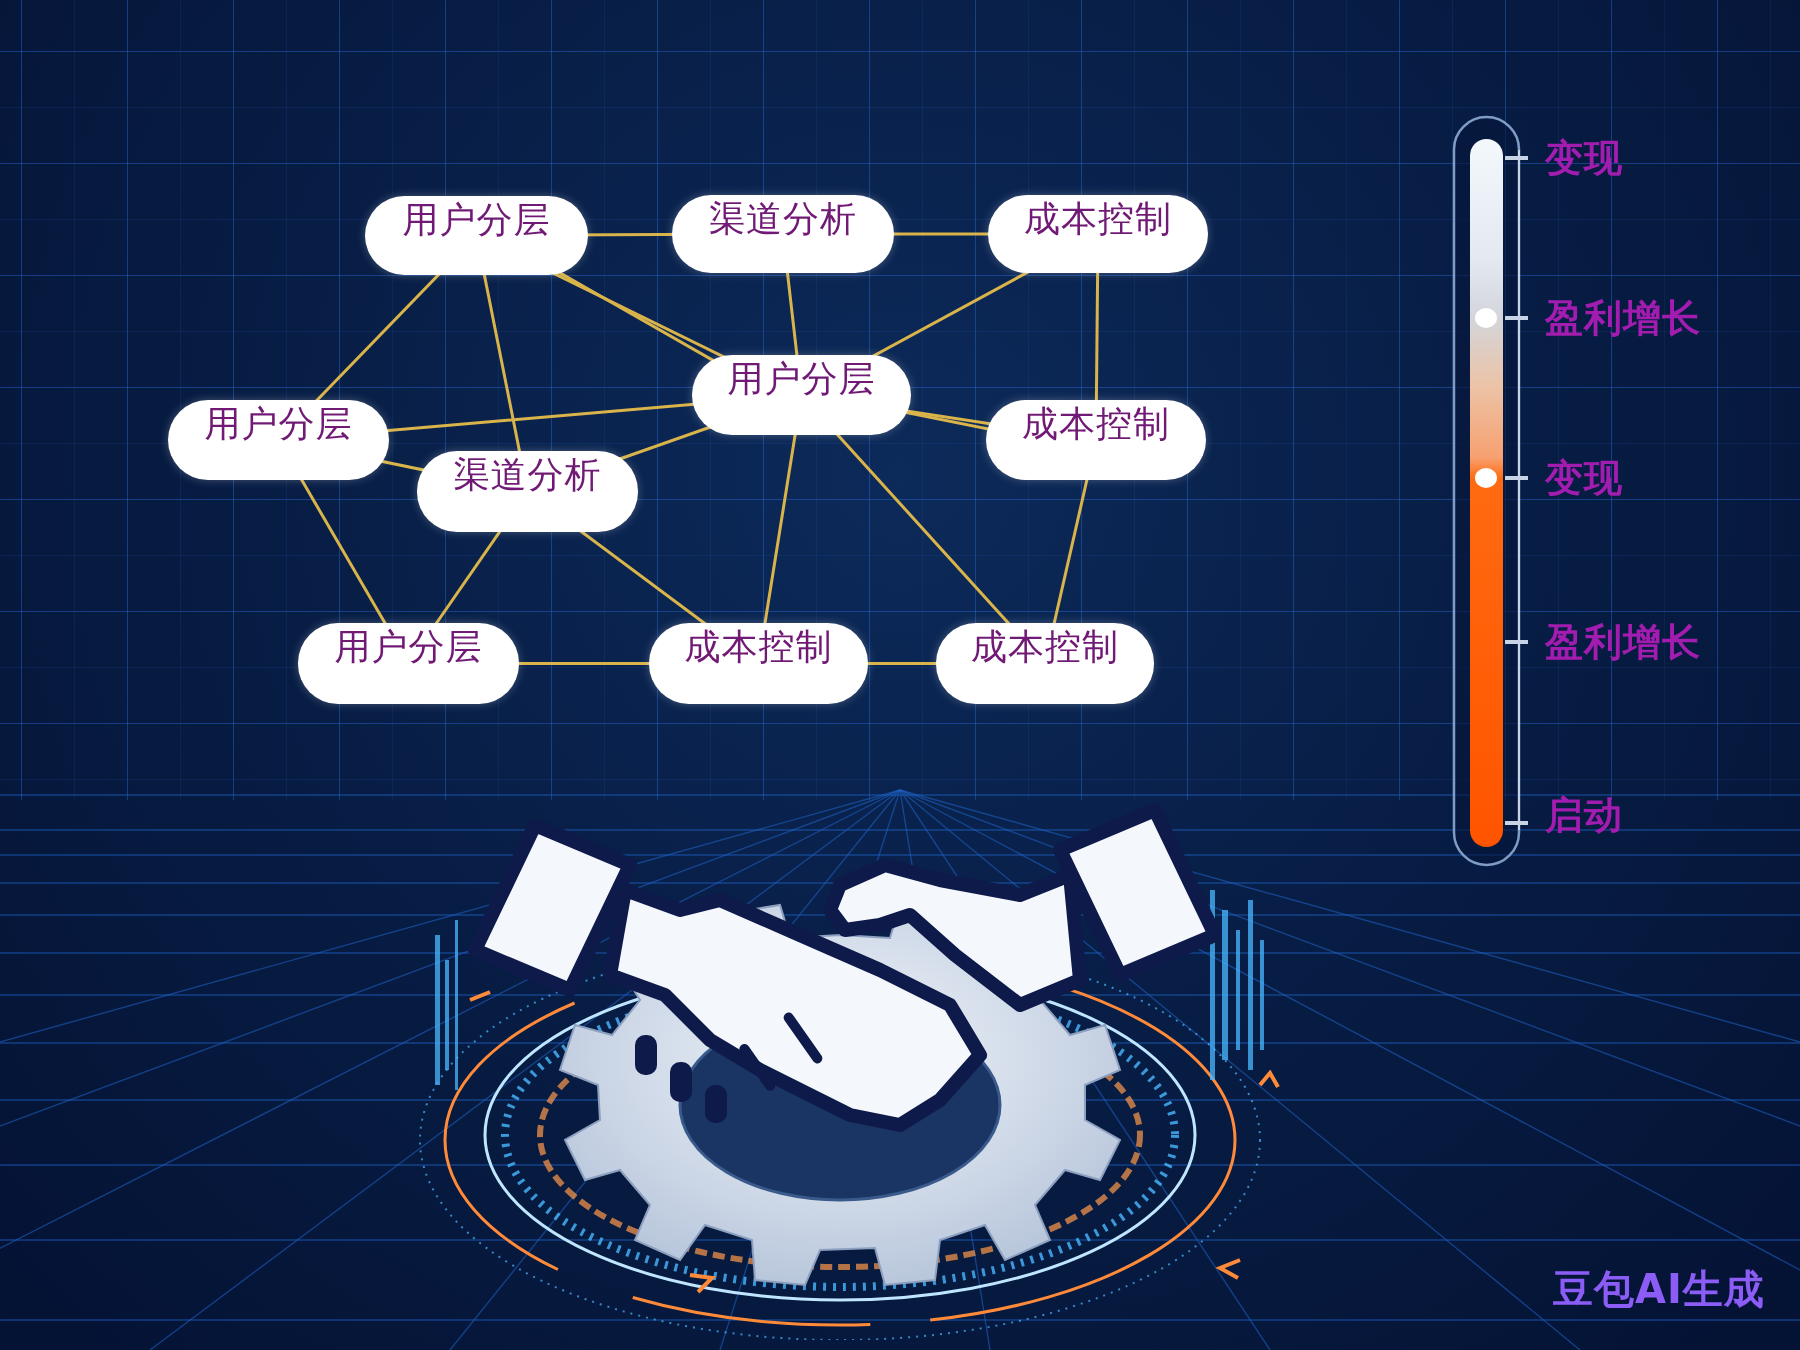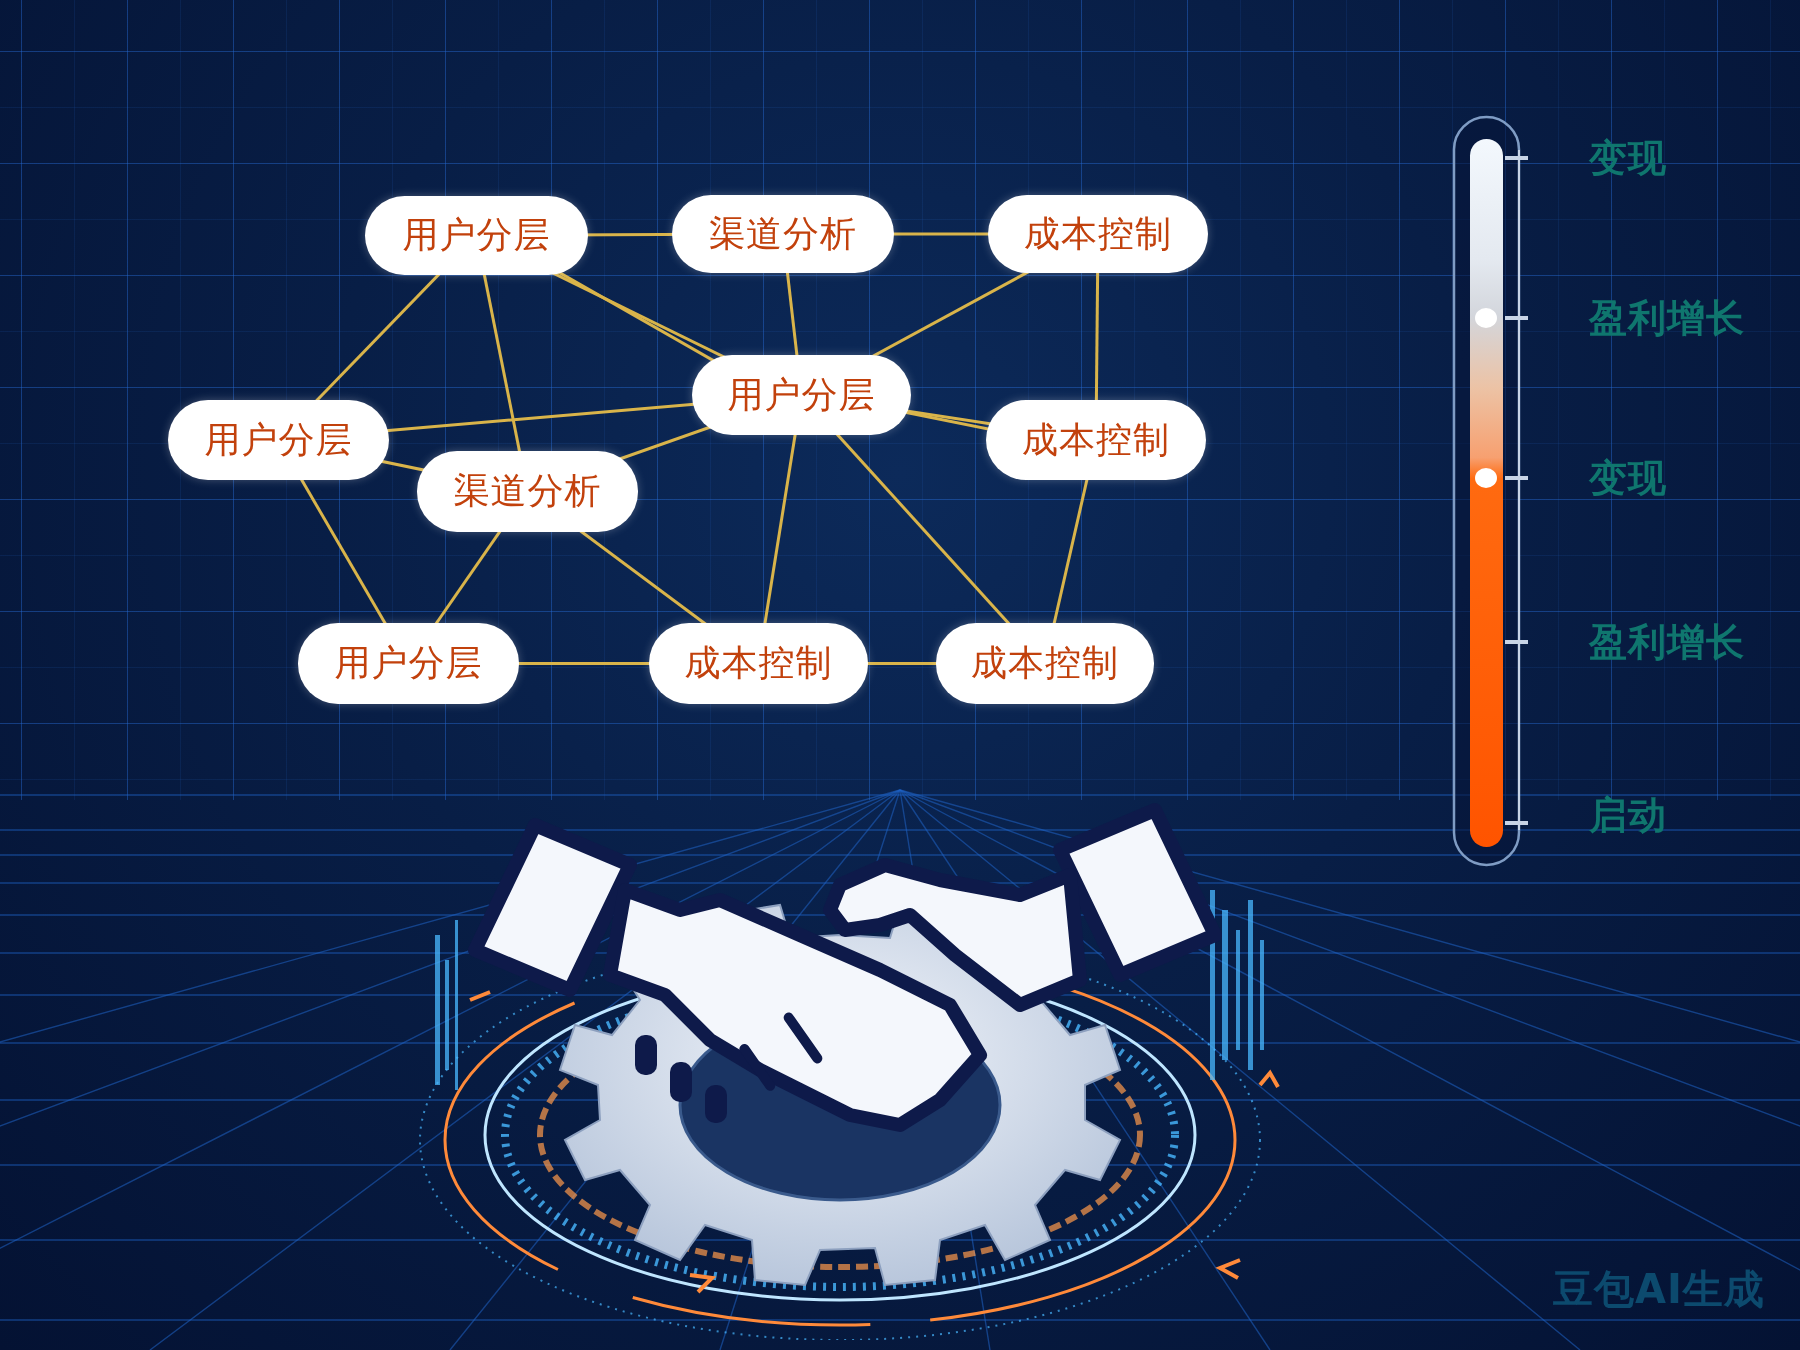--- a/index.html
+++ b/index.html
@@ -15,31 +15,31 @@
       linear-gradient(to bottom, rgba(40,110,220,0.35) 1px, transparent 1px),
       linear-gradient(to right, rgba(40,110,220,0.12) 1px, transparent 1px),
       linear-gradient(to bottom, rgba(40,110,220,0.12) 1px, transparent 1px);
     background-size: 106px 112px, 106px 112px, 53px 56px, 53px 56px;
     background-position: 21px 51px, 21px 51px, 21px 51px, 21px 51px;
   }
   .floor { position: absolute; left: 0; top: 780px; width: 1800px; height: 570px; }
   .diagram { position: absolute; left: 0; top: 0; width: 1800px; height: 760px; }
   .node {
     position: absolute; background: #ffffff; border-radius: 40px;
-    display: flex; align-items: center; justify-content: center;
-    color: #c2410c; font-size: 36px; letter-spacing: 1px;
+    display: flex; align-items: flex-start; justify-content: center;
+    color: #701a75; font-size: 36px; letter-spacing: 1px;
     box-shadow: 0 0 10px rgba(255,255,255,0.25);
   }
   .thermo { position: absolute; left: 0; top: 0; width: 1800px; height: 900px; }
   .t-label {
-    position: absolute; left: 1545px; color: #0f766e; font-size: 38px; font-weight: bold;
-    transform: translateY(-50%); letter-spacing: 1px; white-space: nowrap; margin-left: 44px;
+    position: absolute; left: 1545px; color: #a21caf; font-size: 38px; font-weight: bold;
+    transform: translateY(-50%); letter-spacing: 1px; white-space: nowrap;
   }
   .watermark {
-    position: absolute; left: 1553px; top: 1262px; color: #0c4a6e; font-size: 40px;
+    position: absolute; left: 1553px; top: 1262px; color: #8b5cf6; font-size: 40px;
     font-weight: bold; letter-spacing: 1px;
   }
   .emblem { position: absolute; left: 380px; top: 780px; width: 920px; height: 560px; }
 </style>
 </head>
 <body>
 
 <div class="bg-grid"></div>
 
 <svg class="floor" viewBox="0 780 1800 570" width="1800" height="570">

